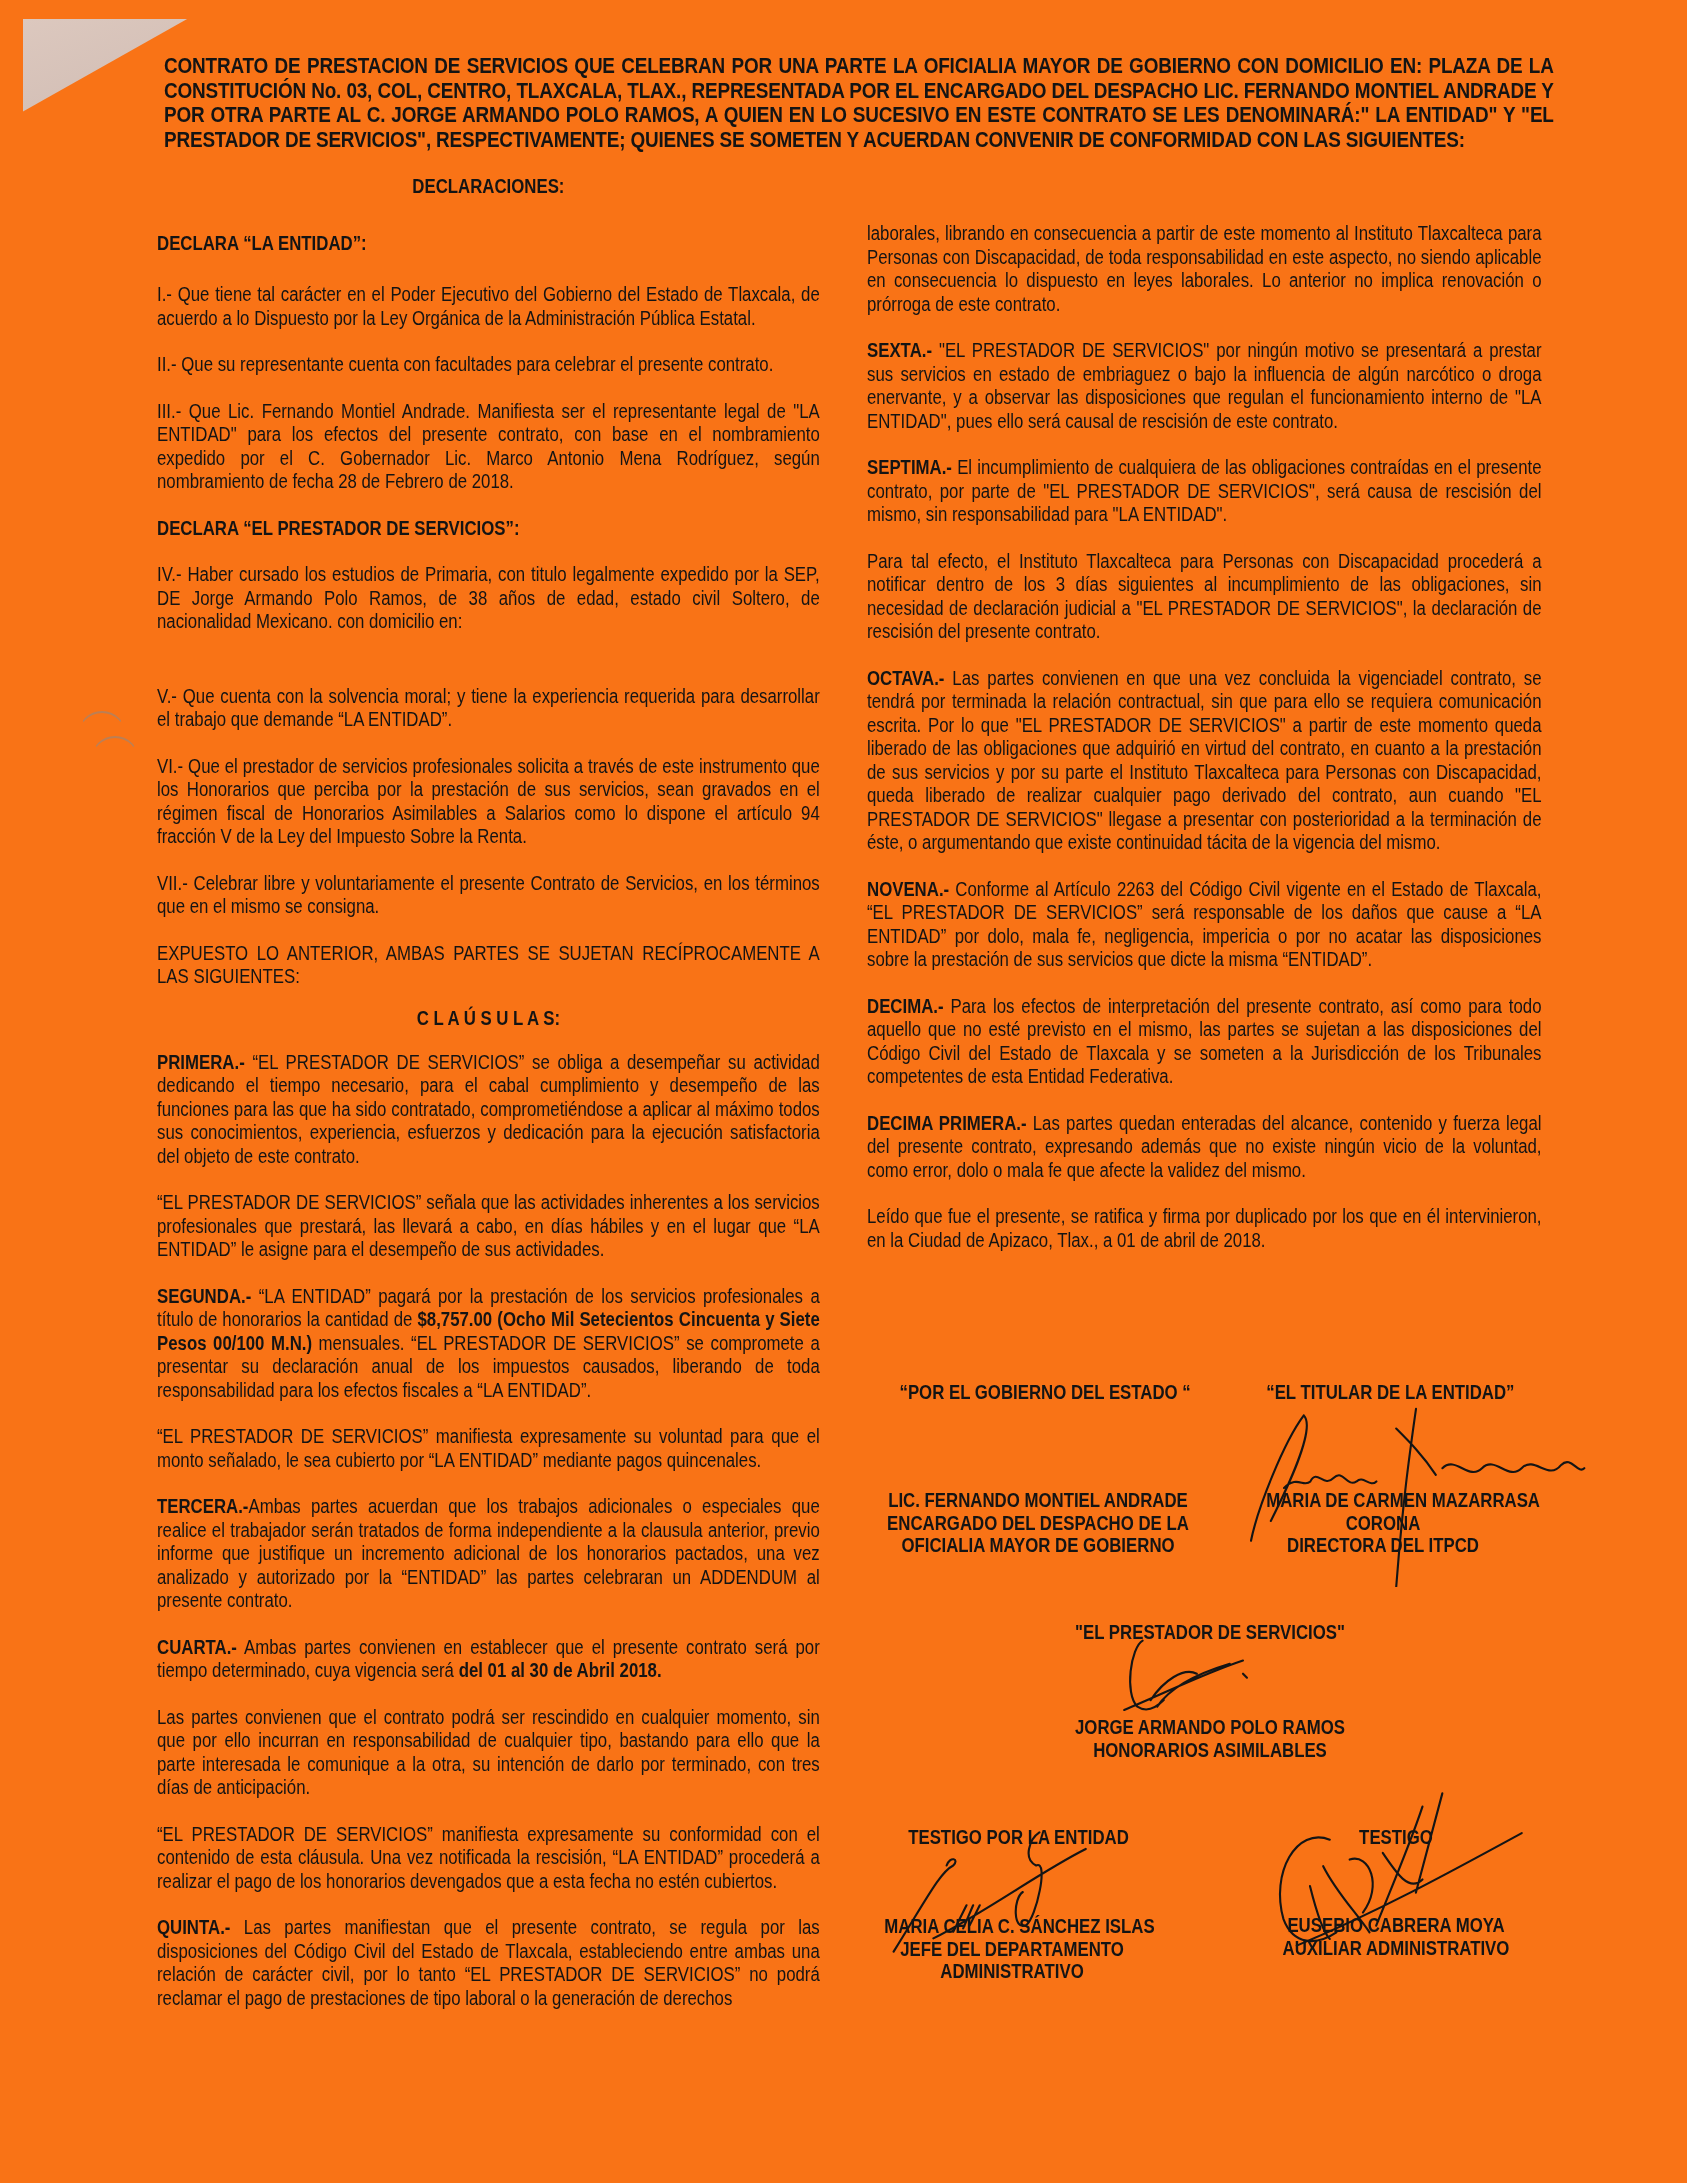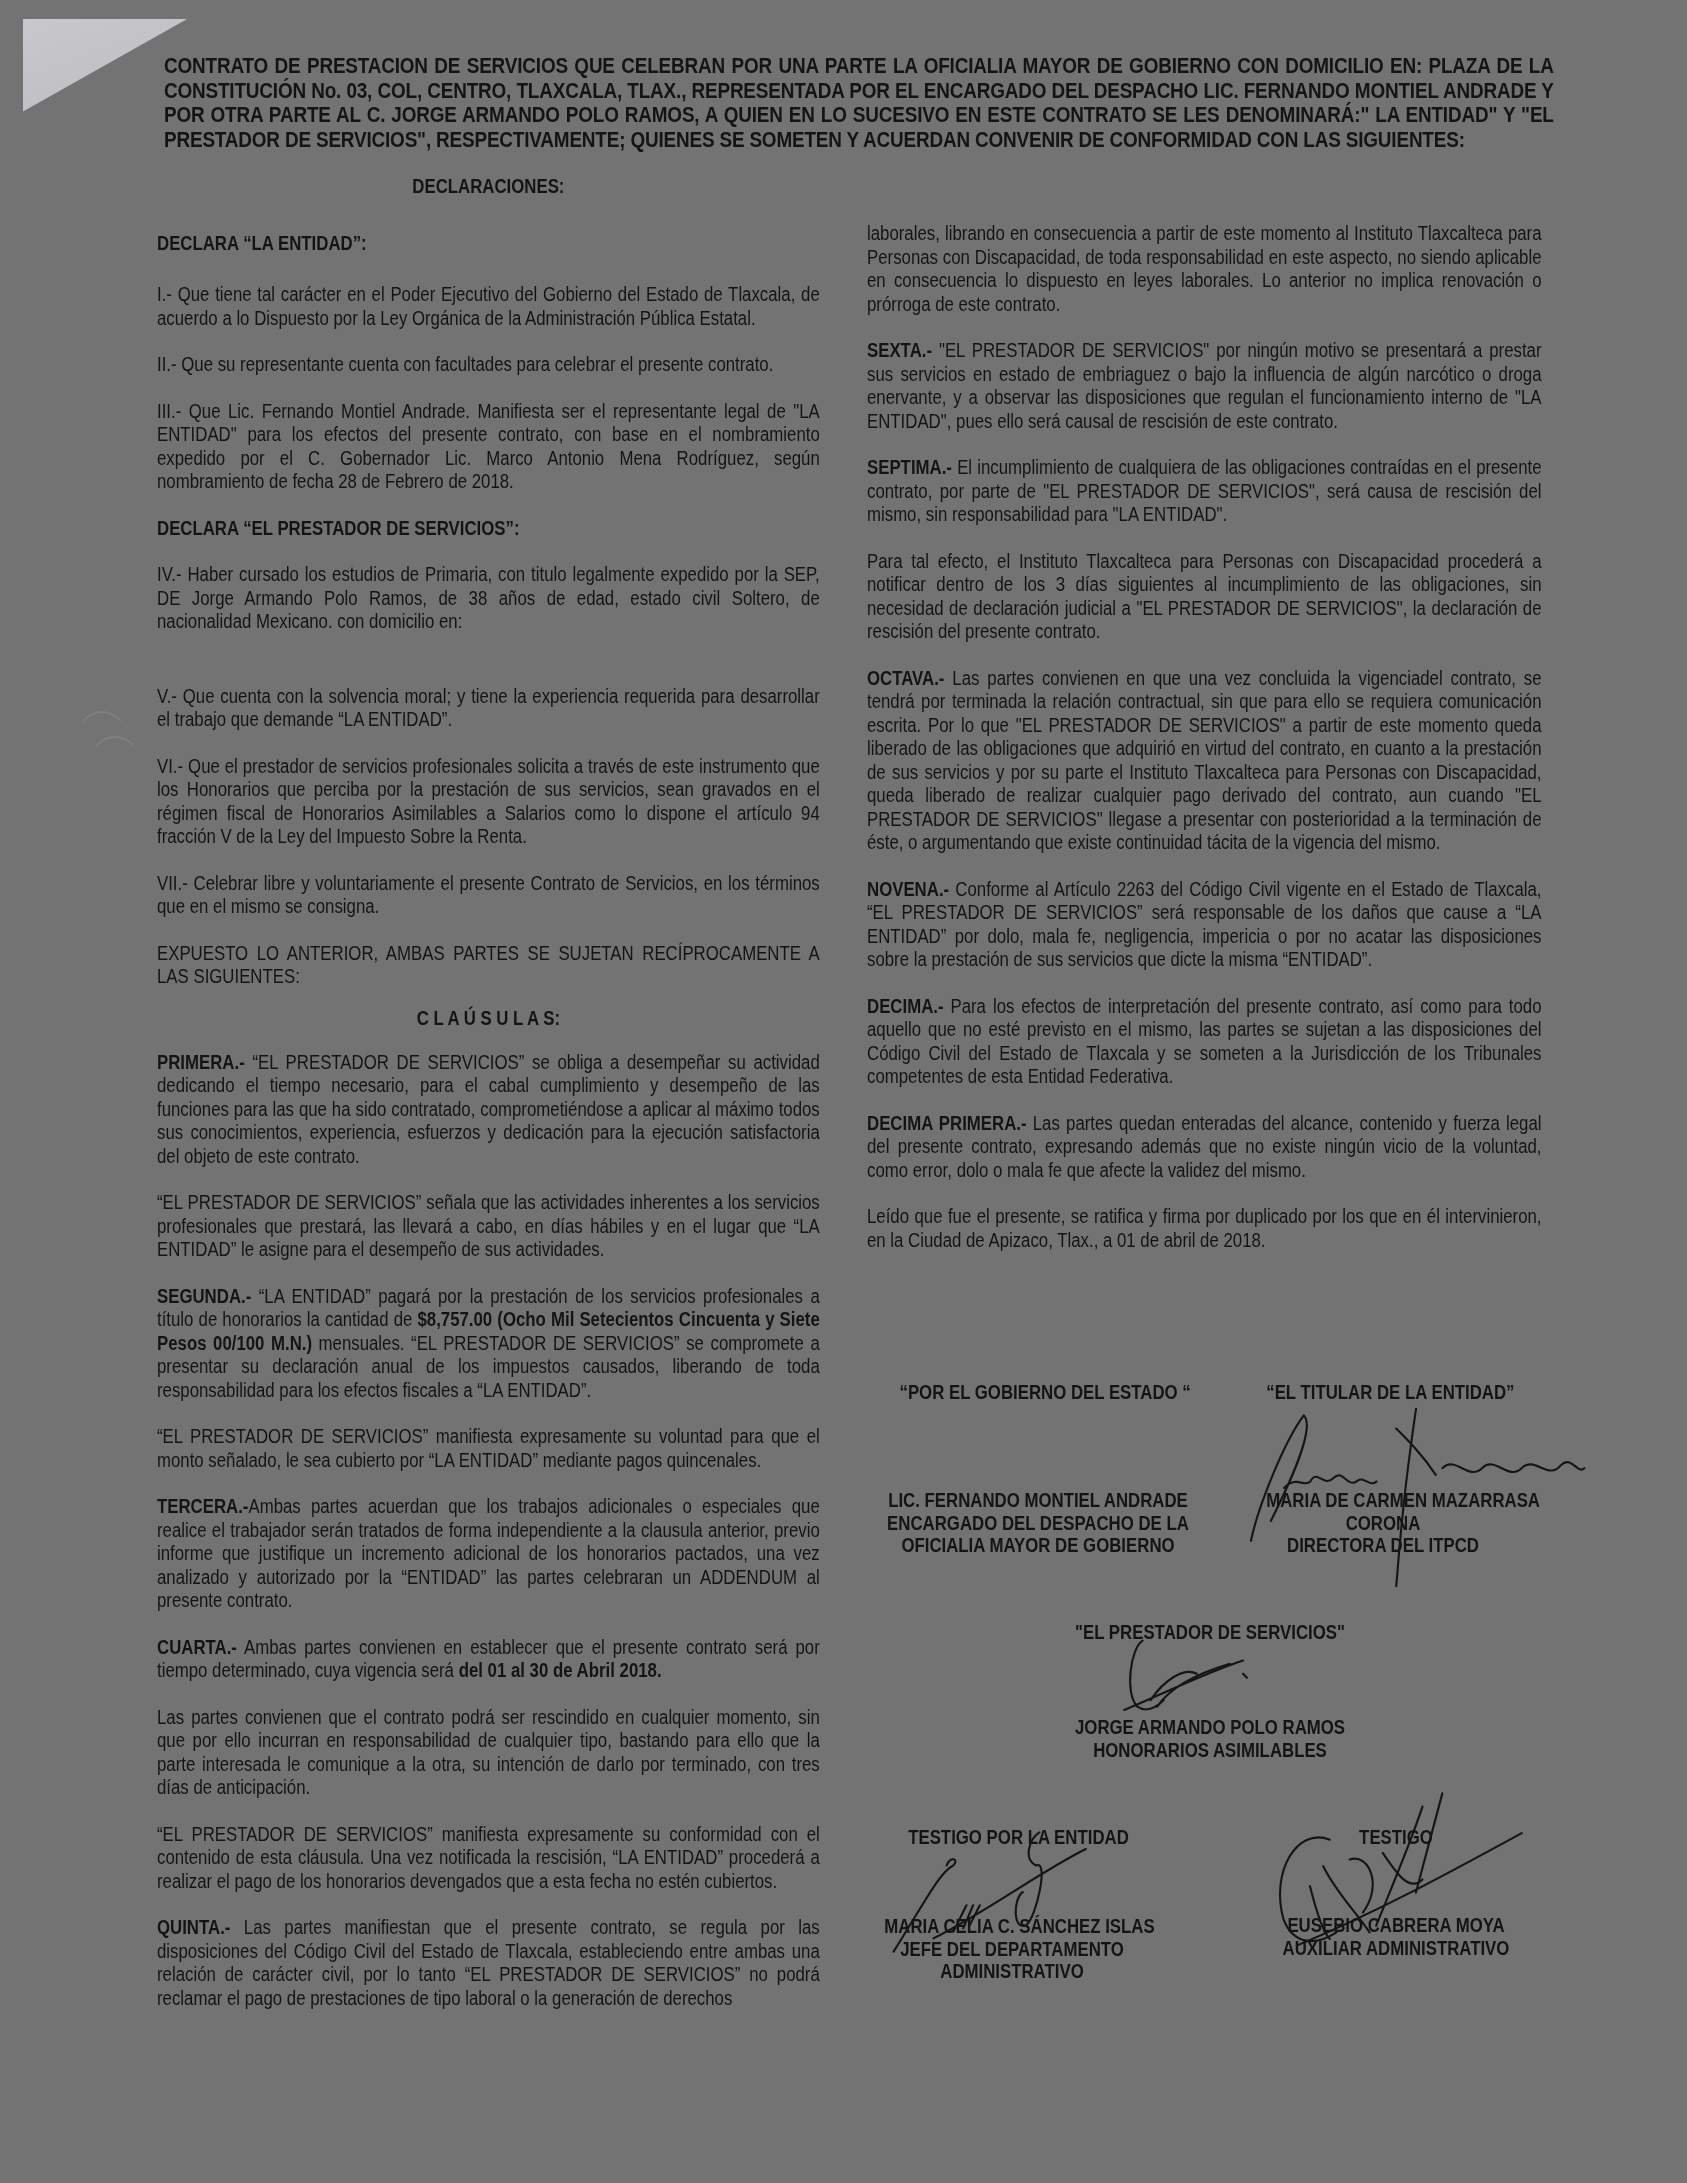--- a/index.html
+++ b/index.html
@@ -1,20 +1,20 @@
 <!DOCTYPE html>
 <html style="font-size:10.6px"><head>
 <meta charset="utf-8">
 <style>
   html, body { margin: 0; padding: 0; background: #ffffff; }
   body {
     width: 1687px; height: 2183px; position: relative; overflow: hidden;
     font-family: "Liberation Sans", sans-serif; color: #141414;
   }
-  .page { position: absolute; inset: 0; background: #737373; }
+  .page { position: absolute; inset: 0; background: #f97316; }
   .corner-fold {
     position: absolute; left: 23px; top: 18.5px; width: 165px; height: 93px;
     background: linear-gradient(160deg, #d7d7dc 0%, #c9c9cf 100%);
     clip-path: polygon(0 0, 100% 0, 0 100%);
     opacity: .85;
   }
   .punch-mark {
     position: absolute; width: 46px; height: 46px; border-radius: 50%;
     border-top: 2px solid #8a8a8a; border-left: 1.3px solid transparent; border-right: 1.3px solid transparent;
     opacity: .55;

